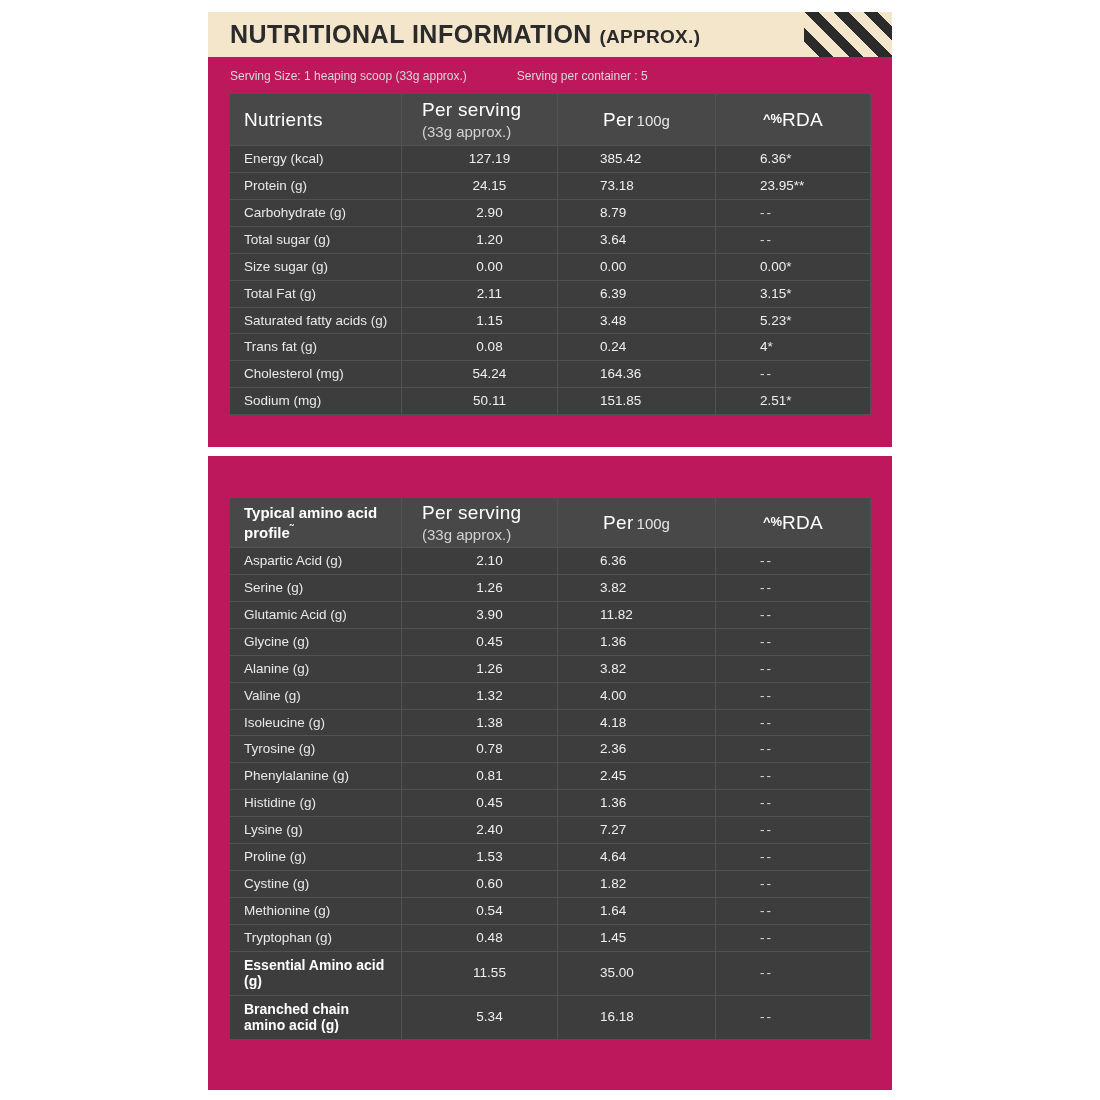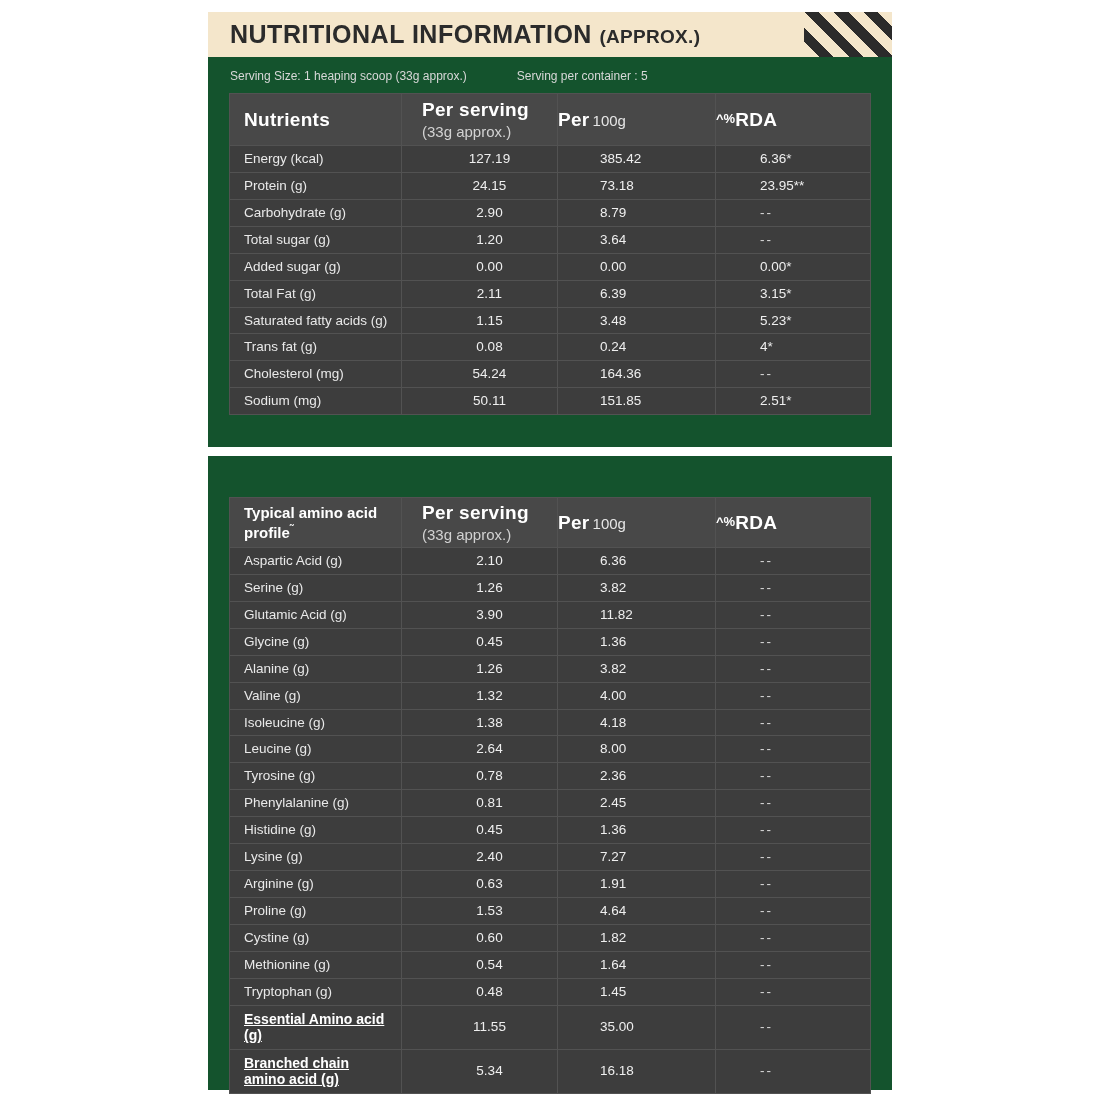--- a/index.html
+++ b/index.html
@@ -1,20 +1,20 @@
 <!DOCTYPE html>
 <html><head>
 <meta charset="utf-8">
 <style>
   * { margin:0; padding:0; box-sizing:border-box; }
   html,body { width:1100px; height:1100px; background:#ffffff;
     font-family:"Liberation Sans","DejaVu Sans",sans-serif; }
   .page { width:1100px; height:1100px; padding-top:12px; }
 
-  .panel { width:684px; margin:0 auto; background:#14532d; }
+  .panel { width:684px; margin:0 auto; background:#be185d; }
   .panel-top { height:435px; }
   .panel-gap { height:9px; background:#ffffff; }
   .panel-bottom { height:634px; padding-top:31px; }
 
   
   .banner { position:relative; height:45px; background:#f4e6cb; overflow:hidden;
     display:flex; align-items:center; padding-left:22px; }
   .banner h1 { color:#2b2b2b; font-size:25px; font-weight:700; letter-spacing:.5px;
     white-space:nowrap; }
   .banner .approx { font-size:19px; letter-spacing:.3px; }
@@ -33,26 +33,26 @@
     color:#efefef; font-size:13.5px; }
   thead th { background:#484848; color:#ffffff; }
   .nutrients-table thead th { height:52px; }
   .amino-table thead th { height:50px; }
   td { height:26px; padding-top:5px; padding-bottom:5px; line-height:1.18; }
   td.c1 { padding-left:14px; padding-right:10px; color:#e9e9e9; }
   td.c2 { padding-left:20px;text-align:center; }
   td.c3 { padding-left:42px; }
   td.c4 { padding-left:44px; }
   td.dash { letter-spacing:2px; color:#dcdcdc; }
-  td.bold-label { font-weight:700; font-size:14px; color:#ffffff;text-decoration:underline; }
+  td.bold-label { font-weight:700; font-size:14px; color:#ffffff; }
 
   th.c1 { padding-left:14px; padding-right:8px; }
   th.c2 { padding-left:20px; }
-  th.c3, th.c4 { text-align:left; }
-  .h-main { font-size:19px; font-weight:700; letter-spacing:.3px; }
+  th.c3, th.c4 { text-align:center; }
+  .h-main { font-size:19px; font-weight:400; letter-spacing:.3px; }
   .h-main-sm { font-size:15px; font-weight:700; line-height:1.15; display:block; }
   .h-sub { display:block; font-size:15px; font-weight:400; color:#d2d2d2; margin-top:2px; }
   .h-unit { font-size:15px; font-weight:400; color:#e6e6e6; margin-left:3px; }
   .h-prefix { font-size:13px; font-weight:700; position:relative; top:-3px; }
   sup.mark { font-size:11px; }
 </style>
 </head>
 <body>
 
 <div class="page">
@@ -103,21 +103,21 @@
             <td class="c3">8.79</td>
             <td class="c4 dash">--</td>
           </tr>
           <tr>
             <td class="c1">Total sugar (g)</td>
             <td class="c2">1.20</td>
             <td class="c3">3.64</td>
             <td class="c4 dash">--</td>
           </tr>
           <tr>
-            <td class="c1">Added sugar (g)</td>
+            <td class="c1">Size sugar (g)</td>
             <td class="c2">0.00</td>
             <td class="c3">0.00</td>
             <td class="c4">0.00*</td>
           </tr>
           <tr>
             <td class="c1">Total Fat (g)</td>
             <td class="c2">2.11</td>
             <td class="c3">6.39</td>
             <td class="c4">3.15*</td>
           </tr>
@@ -206,26 +206,20 @@
             <td class="c3">4.00</td>
             <td class="c4 dash">--</td>
           </tr>
           <tr>
             <td class="c1">Isoleucine (g)</td>
             <td class="c2">1.38</td>
             <td class="c3">4.18</td>
             <td class="c4 dash">--</td>
           </tr>
           <tr>
-            <td class="c1">Leucine (g)</td>
-            <td class="c2">2.64</td>
-            <td class="c3">8.00</td>
-            <td class="c4 dash">--</td>
-          </tr>
-          <tr>
             <td class="c1">Tyrosine (g)</td>
             <td class="c2">0.78</td>
             <td class="c3">2.36</td>
             <td class="c4 dash">--</td>
           </tr>
           <tr>
             <td class="c1">Phenylalanine (g)</td>
             <td class="c2">0.81</td>
             <td class="c3">2.45</td>
             <td class="c4 dash">--</td>
@@ -236,26 +230,20 @@
             <td class="c3">1.36</td>
             <td class="c4 dash">--</td>
           </tr>
           <tr>
             <td class="c1">Lysine (g)</td>
             <td class="c2">2.40</td>
             <td class="c3">7.27</td>
             <td class="c4 dash">--</td>
           </tr>
           <tr>
-            <td class="c1">Arginine (g)</td>
-            <td class="c2">0.63</td>
-            <td class="c3">1.91</td>
-            <td class="c4 dash">--</td>
-          </tr>
-          <tr>
             <td class="c1">Proline (g)</td>
             <td class="c2">1.53</td>
             <td class="c3">4.64</td>
             <td class="c4 dash">--</td>
           </tr>
           <tr>
             <td class="c1">Cystine (g)</td>
             <td class="c2">0.60</td>
             <td class="c3">1.82</td>
             <td class="c4 dash">--</td>

